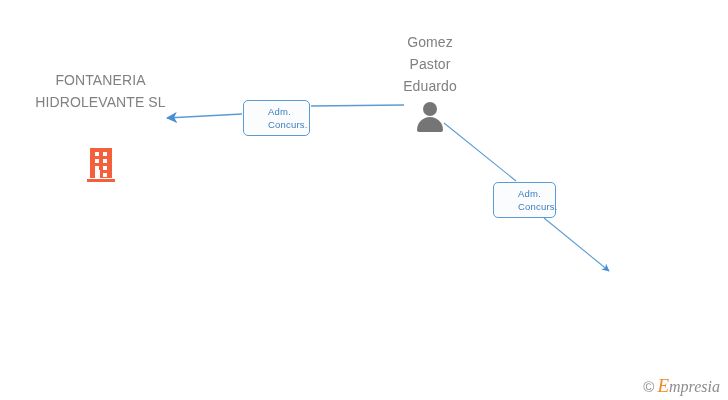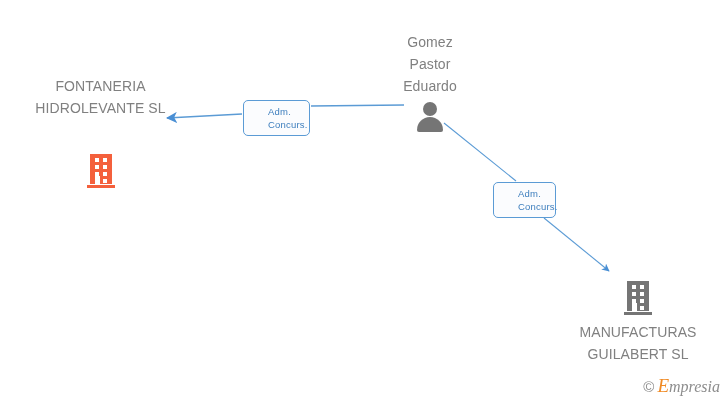--- a/index.html
+++ b/index.html
@@ -74,21 +74,21 @@
     transform: translateX(-50%);
     width: 26px;
     height: 15px;
     background: #757575;
     border-radius: 13px 13px 2px 2px;
   }
 
   
   #node-fontaneria {
     left: 13px;
-    top: 75px;
+    top: 69px;
     width: 175px;
     gap: 29px;
   }
   #node-fontaneria .node-label {
     margin-bottom: 6px;
   }
   #node-manufacturas {
     left: 553px;
     top: 281px;
     width: 170px;
@@ -224,36 +224,20 @@
       <span class="win" style="left:8px;top:11px"></span>
       <span class="win" style="left:16px;top:11px"></span>
       <span class="win" style="left:8px;top:18px"></span>
       <span class="win" style="left:16px;top:18px"></span>
       <span class="win" style="left:16px;top:25px"></span>
       <span class="door" style="left:8px"></span>
       <span class="base"></span>
     </div>
   </div>
 
-  <div class="node" id="node-manufacturas">
-    <div class="building c-gray">
-      <span class="tower"></span>
-      <span class="win" style="left:8px;top:4px"></span>
-      <span class="win" style="left:16px;top:4px"></span>
-      <span class="win" style="left:8px;top:11px"></span>
-      <span class="win" style="left:16px;top:11px"></span>
-      <span class="win" style="left:8px;top:18px"></span>
-      <span class="win" style="left:16px;top:18px"></span>
-      <span class="win" style="left:16px;top:25px"></span>
-      <span class="door" style="left:8px"></span>
-      <span class="base"></span>
-    </div>
-    <div class="node-label">MANUFACTURAS
-GUILABERT SL</div>
-  </div>
 
   <div class="edge-label" id="edge-label-1">Adm.
 Concurs.</div>
 
   <div class="edge-label" id="edge-label-2">Adm.
 Concurs.</div>
 
   <div id="watermark">
     <span class="copy">©</span>
     <span class="brand"><span class="cap">E</span><span>mpresia</span></span>

